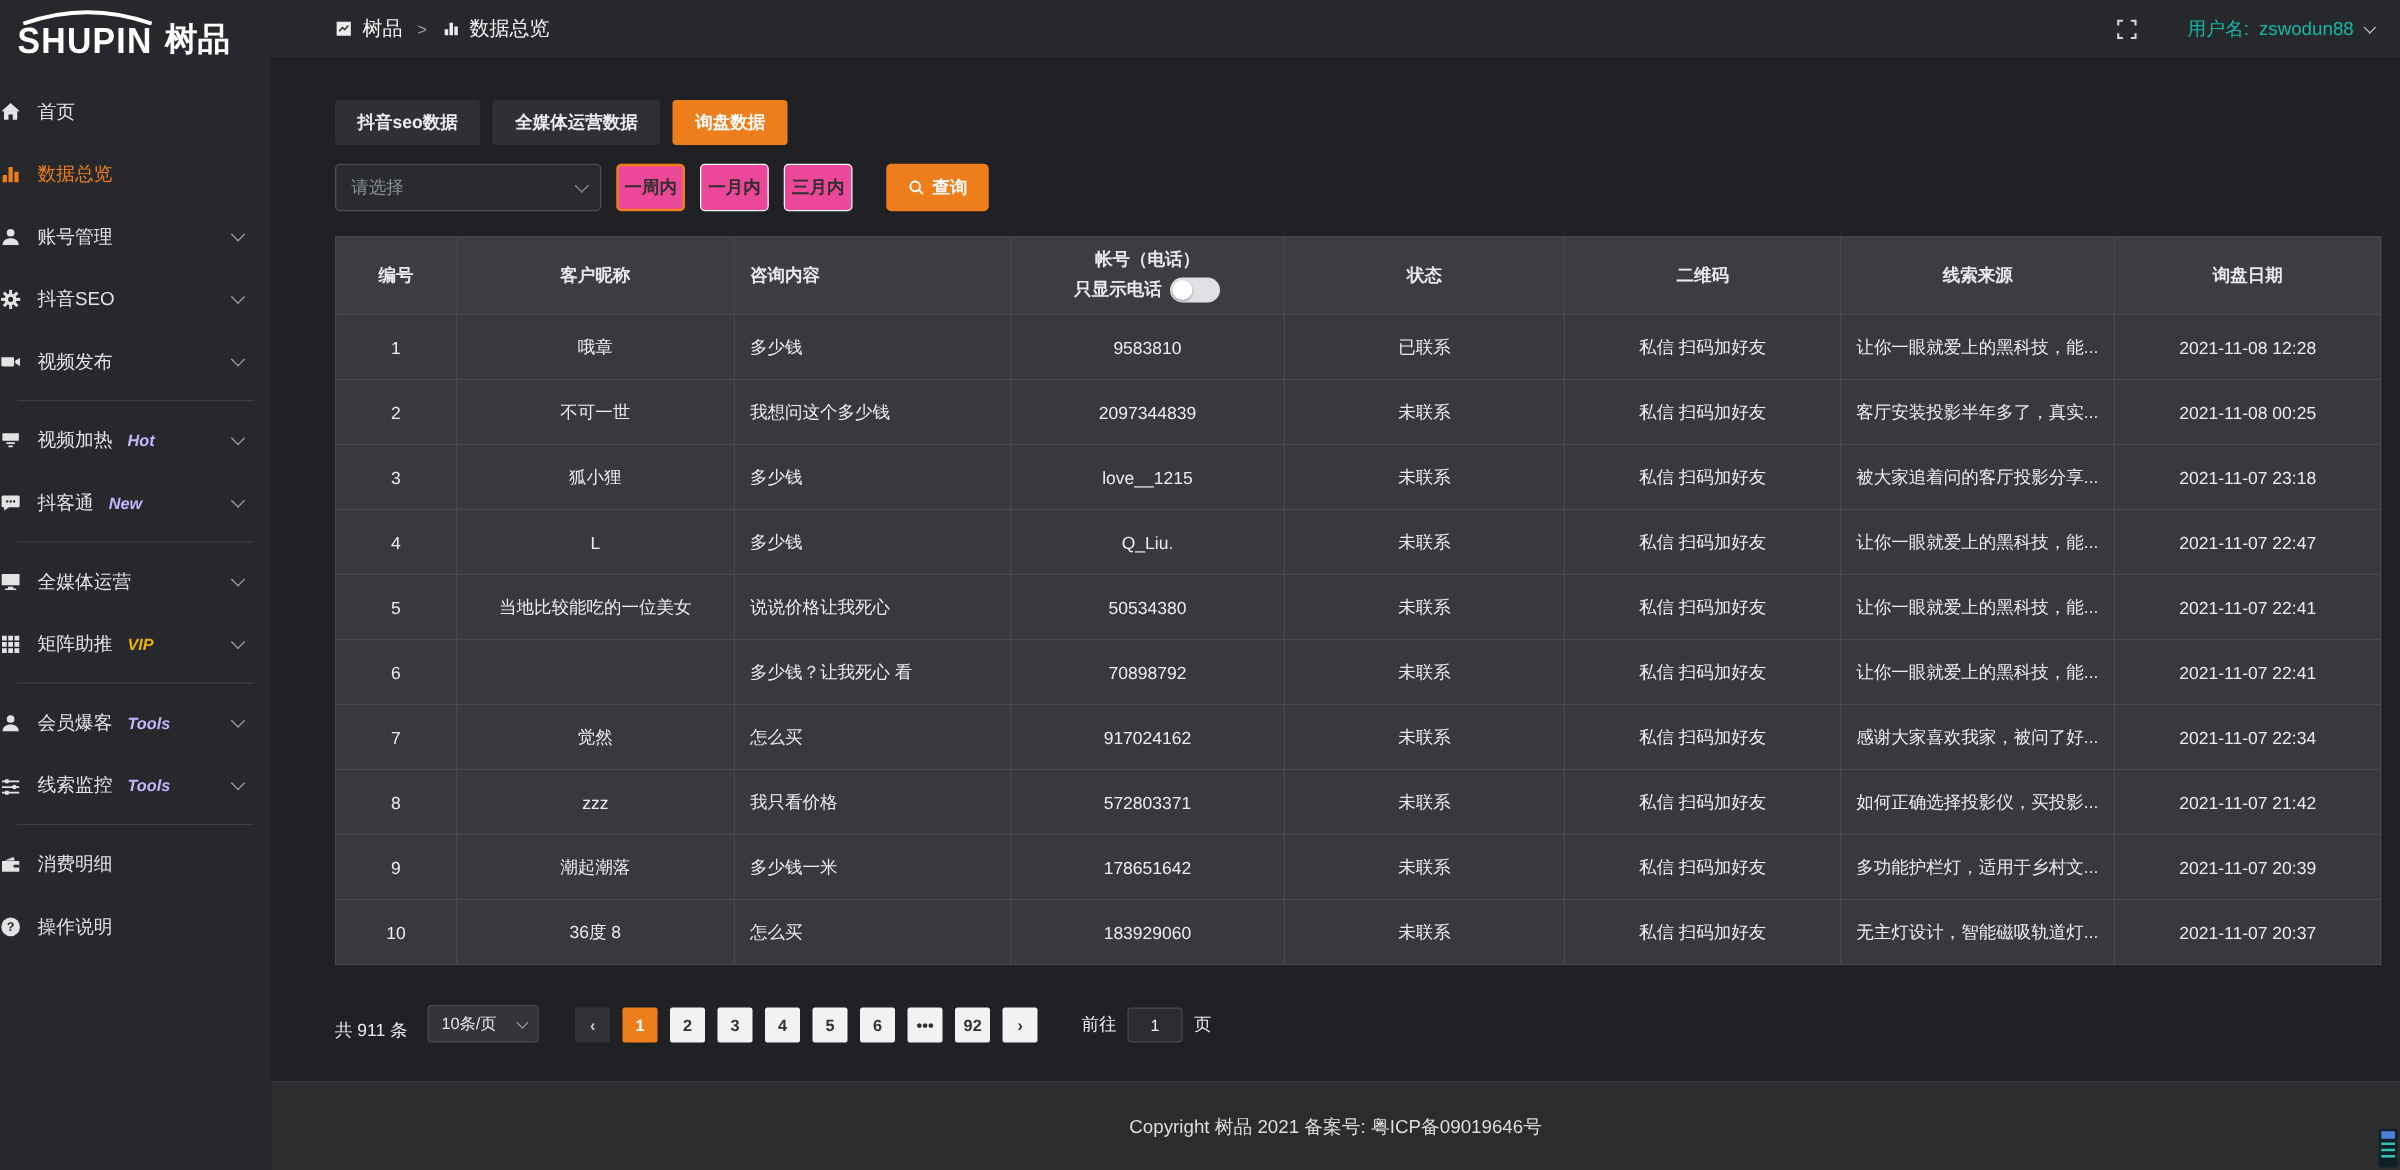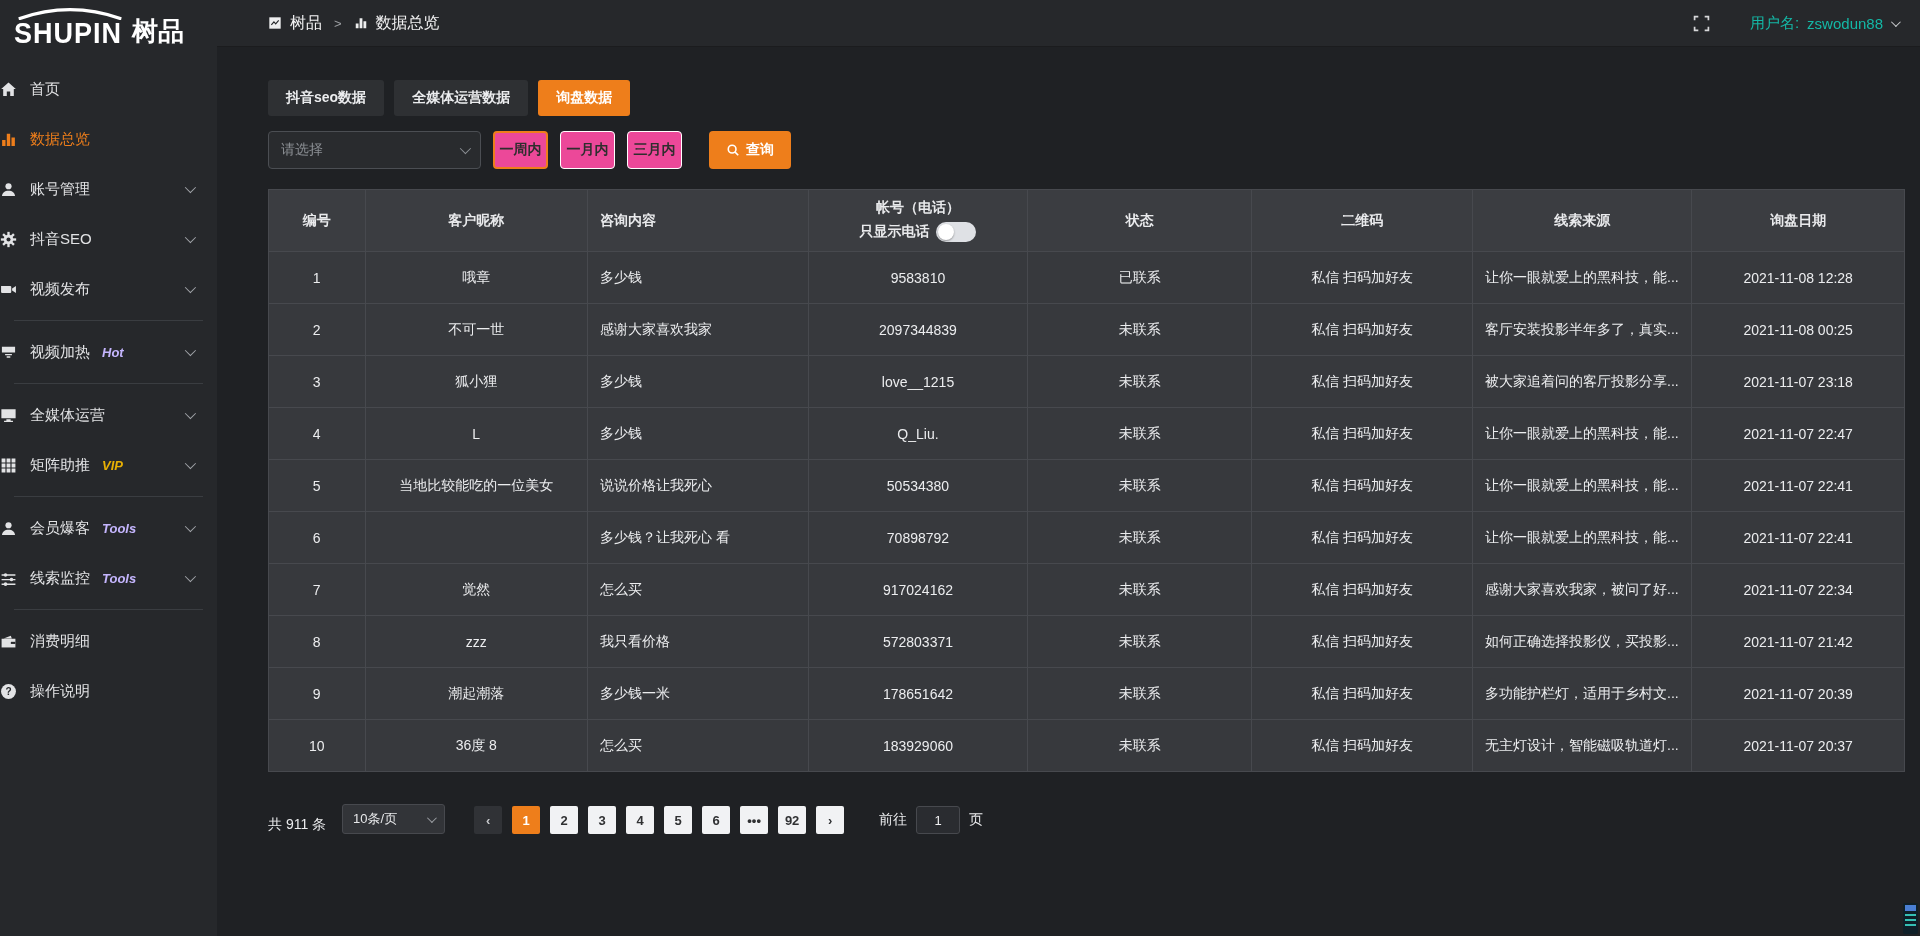--- a/index.html
+++ b/index.html
@@ -65,21 +65,21 @@
   .st-pending { color:#E2761B; }
   .st-done { color:#ECEDEF; }
   .lnk { cursor:pointer; }
   .toggle-row { display:flex; align-items:center; justify-content:center; gap:7px; margin-top:5px; }
   .switch { width:40px; height:20px; border-radius:10px; background:#DFE1E5; position:relative; display:inline-block; cursor:pointer; flex-shrink:0; }
   .switch::after { content:''; position:absolute; left:2px; top:2px; width:16px; height:16px; border-radius:50%; background:#FFFFFF; box-shadow:0 1px 2px rgba(0,0,0,.35); }
 
   
   .pager { display:flex; align-items:flex-end; margin-top:32px; font-size:14px; color:#EBECEE; }
   .pg-total { font-size:14px; margin-right:16px; }
-  .size-select { width:103px; height:30px; background:#323438; border:1px solid #47494E; border-radius:3px; display:flex; align-items:center; padding:0 10px; color:#E6E7E9; font-size:13px; cursor:pointer; margin-right:24px; }
+  .size-select { width:89px; height:30px; background:#323438; border:1px solid #47494E; border-radius:3px; display:flex; align-items:center; padding:0 10px; color:#E6E7E9; font-size:13px; cursor:pointer; margin-right:24px; }
   .size-select .chev2 { margin-left:auto; width:7px; height:7px; border-right:1.4px solid #9A9DA2; border-bottom:1.4px solid #9A9DA2; transform:rotate(45deg) translateY(-2px); }
   .pg-btn { min-width:28px; height:28px; border:none; border-radius:2px; margin:0 5px; background:#F1F2F4; color:#303133; font-size:13px; font-weight:bold; cursor:pointer; display:inline-flex; align-items:center; justify-content:center; font-family:inherit; padding:0 4px; }
   .pg-btn.dark { background:#303236; color:#C8CACD; }
   .pg-btn.active { background:#EE7E1B; color:#FFFFFF; }
   .pg-goto { display:flex; align-items:center; margin-left:30px; gap:9px; }
   .goto-input { width:44px; height:28px; background:#2A2C30; border:1px solid #47494E; border-radius:3px; color:#F0F0F2; text-align:center; font-size:13px; font-family:inherit; }
 
   
   .footer { height:71px; background:#2A2C2E; border-top:1px solid #37393C; display:flex; align-items:center; justify-content:center; color:#DCDDDF; font-size:15px; flex-shrink:0; }
 
@@ -164,20 +164,33 @@
       <div class="side-divider"></div>
 
       <div class="side-item">
         <span class="s-icon">
             <svg viewBox="0 0 16 16" fill="currentColor">
               <path d="M1.8 2.5h12.4V8H1.8zM4.8 9.3h6.4v1.3H4.8zM6.3 11.6h3.4v1.3H6.3z"></path>
             </svg>
           </span>
         <span class="s-label">视频加热</span>
         <span class="s-badge badge-red">Hot</span>
+        <span class="chev"></span>
+      </div>
+      <div class="side-item">
+        <span class="s-icon">
+            <svg viewBox="0 0 16 16" fill="currentColor">
+              <path d="M2.2 2.3h11.6a1 1 0 0 1 1 1v6.8a1 1 0 0 1-1 1H6.8L3.1 13.7v-2.6h-.9a1 1 0 0 1-1-1V3.3a1 1 0 0 1 1-1z"></path>
+              <circle cx="5.4" cy="6.7" r=".9" fill="#26282B"></circle>
+              <circle cx="8" cy="6.7" r=".9" fill="#26282B"></circle>
+              <circle cx="10.6" cy="6.7" r=".9" fill="#26282B"></circle>
+            </svg>
+          </span>
+        <span class="s-label">抖客通</span>
+        <span class="s-badge badge-red">New</span>
         <span class="chev"></span>
       </div>
 
       <div class="side-divider"></div>
 
       <div class="side-item">
         <span class="s-icon">
             <svg viewBox="0 0 16 16" fill="currentColor">
               <path d="M1.3 2h13.4v8.6H1.3zM6 11.6h4V13h2.2v1.2H3.8V13H6z"></path>
             </svg>
@@ -339,21 +352,21 @@
             <td class="col-left">多少钱</td>
             <td>9583810</td>
             <td class="st-done">已联系</td>
             <td class="org lnk">私信 扫码加好友</td>
             <td class="col-left org lnk">让你一眼就爱上的黑科技，能...</td>
             <td>2021-11-08 12:28</td>
           </tr>
           <tr>
             <td>2</td>
             <td>不可一世</td>
-            <td class="col-left">感谢大家喜欢我家</td>
+            <td class="col-left">我想问这个多少钱</td>
             <td>2097344839</td>
             <td class="st-pending">未联系</td>
             <td class="org lnk">私信 扫码加好友</td>
             <td class="col-left org lnk">客厅安装投影半年多了，真实...</td>
             <td>2021-11-08 00:25</td>
           </tr>
           <tr>
             <td>3</td>
             <td>狐小狸</td>
             <td class="col-left">多少钱</td>
@@ -454,20 +467,23 @@
         <button class="pg-btn">›</button>
         <div class="pg-goto">
           <span>前往</span>
           <input class="goto-input" value="1" style="">
           <span>页</span>
         </div>
       </div>
 
     </div>
 
+    <footer class="footer">
+      <span>Copyright 树品 2021 备案号: 粤ICP备09019646号</span>
+    </footer>
   </div>
 
   <div class="corner-widget">
     <i class="blue"></i>
       <i></i>
       <i></i>
       <i></i>
   </div>
 </div>
 

